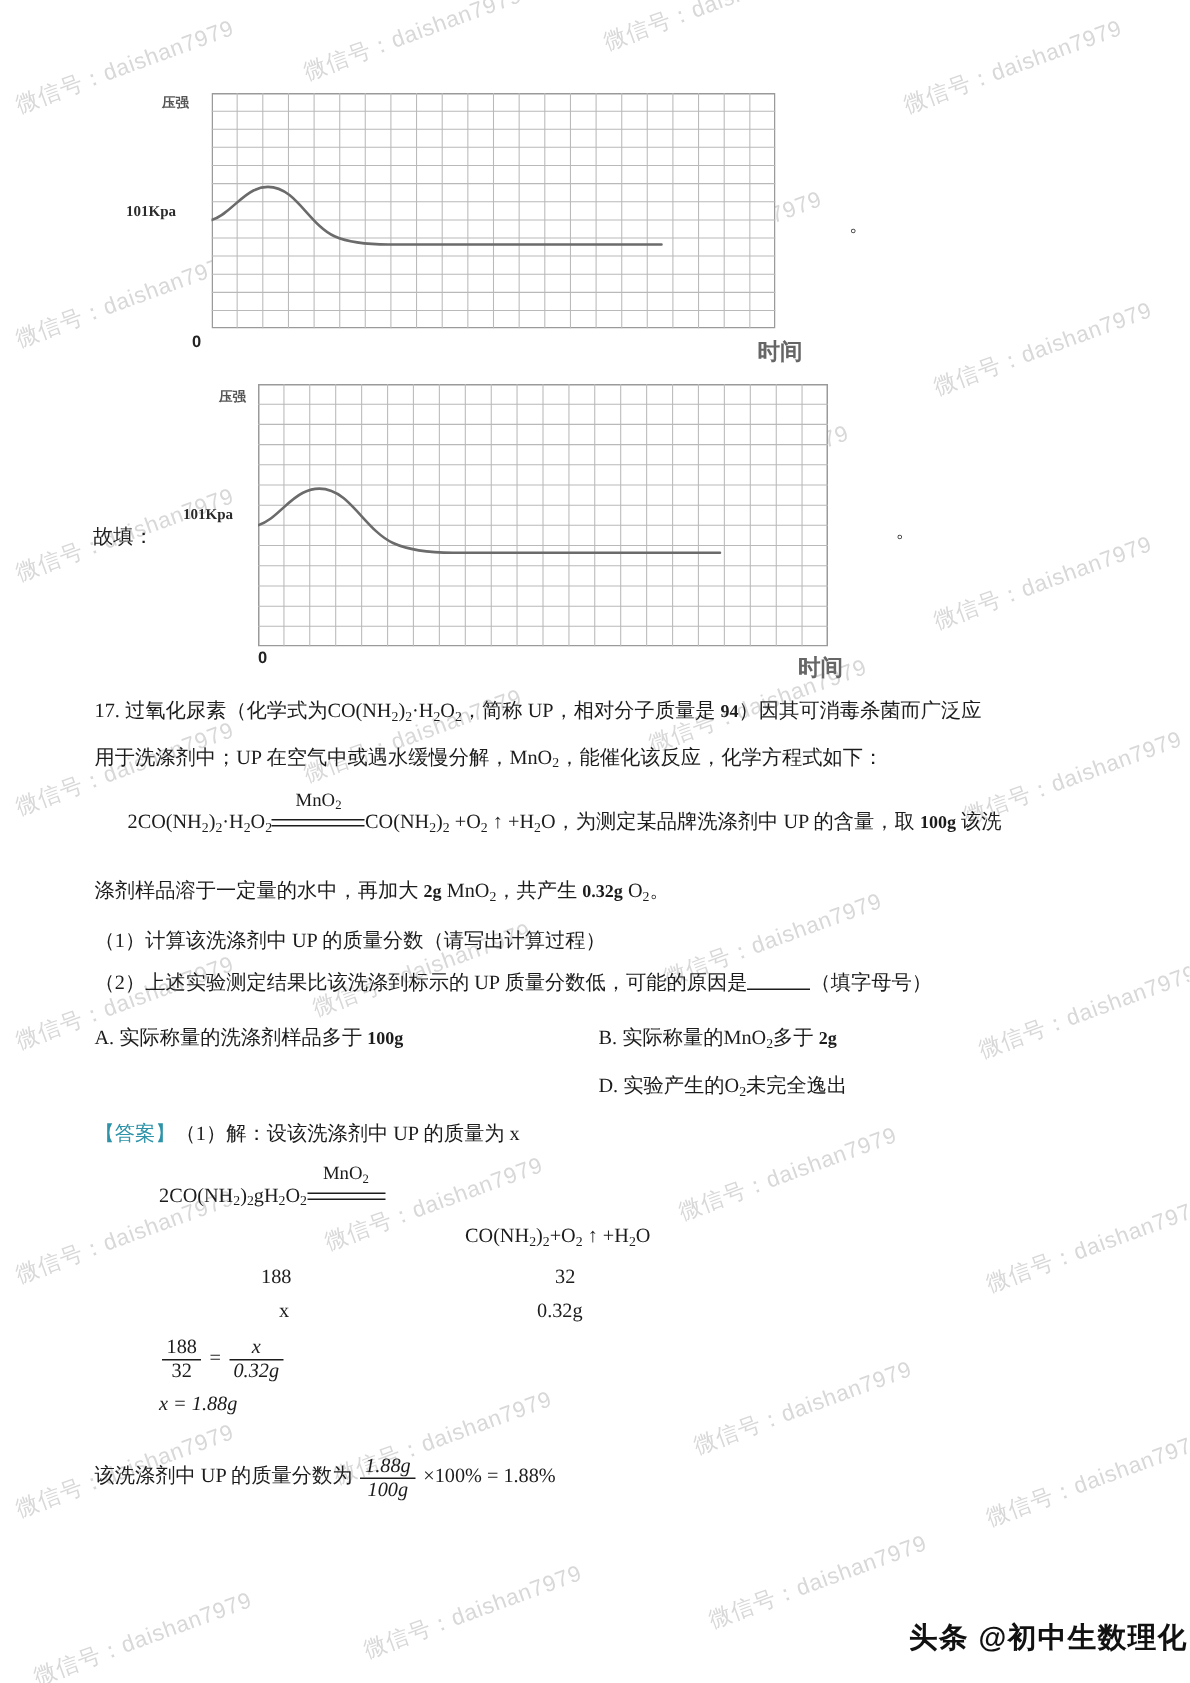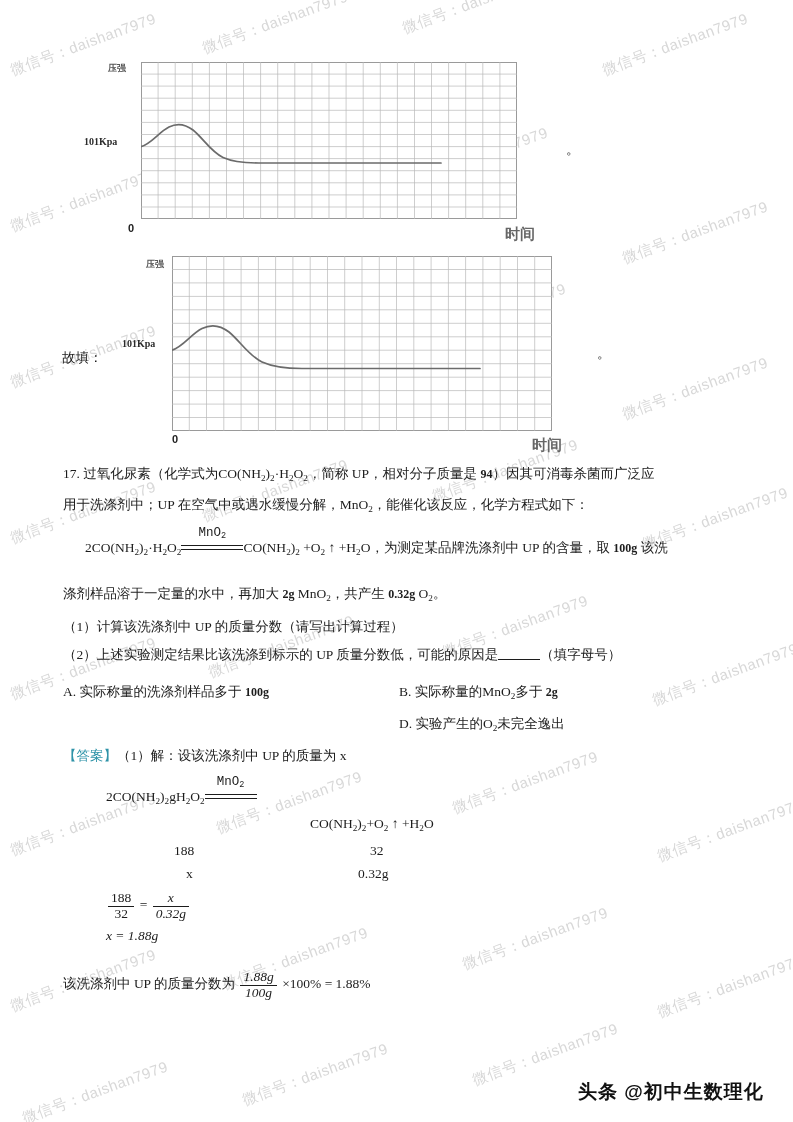--- a/index.html
+++ b/index.html
@@ -107,21 +107,20 @@
     vertical-align: -1px;
   }
   sub { font-size: 0.68em; vertical-align: -0.28em; }
   .num-sm { font-size: 12px; font-weight: bold; }
 
   
   .rxn {
     display: inline-block;
     position: relative;
     vertical-align: middle;
-    font-family: Liberation Mono, monospace;
   }
   .rxn .cat {
     position: absolute;
     left: 50%;
     transform: translateX(-50%);
     top: -15px;
     font-size: 12.5px;
     white-space: nowrap;
   }
   .dbar {
@@ -396,15 +395,15 @@
   <div class="line" style="left:63px; top:970px;">
     <span>该洗涤剂中 UP 的质量分数为</span>
     <span class="frac ital">
       <span class="top">1.88g</span>
       <span class="bot">100g</span>
     </span>
     <span>×100%</span>
     <span>= 1.88%</span>
   </div>
 
-  <div class="footer-brand" style="left:578px; top:1079px;text-align:center;">头条 @初中生数理化</div>
+  <div class="footer-brand" style="left:606px; top:1079px;text-align:center;">头条 @初中生数理化</div>
 
 </div>
 
 </body></html>

